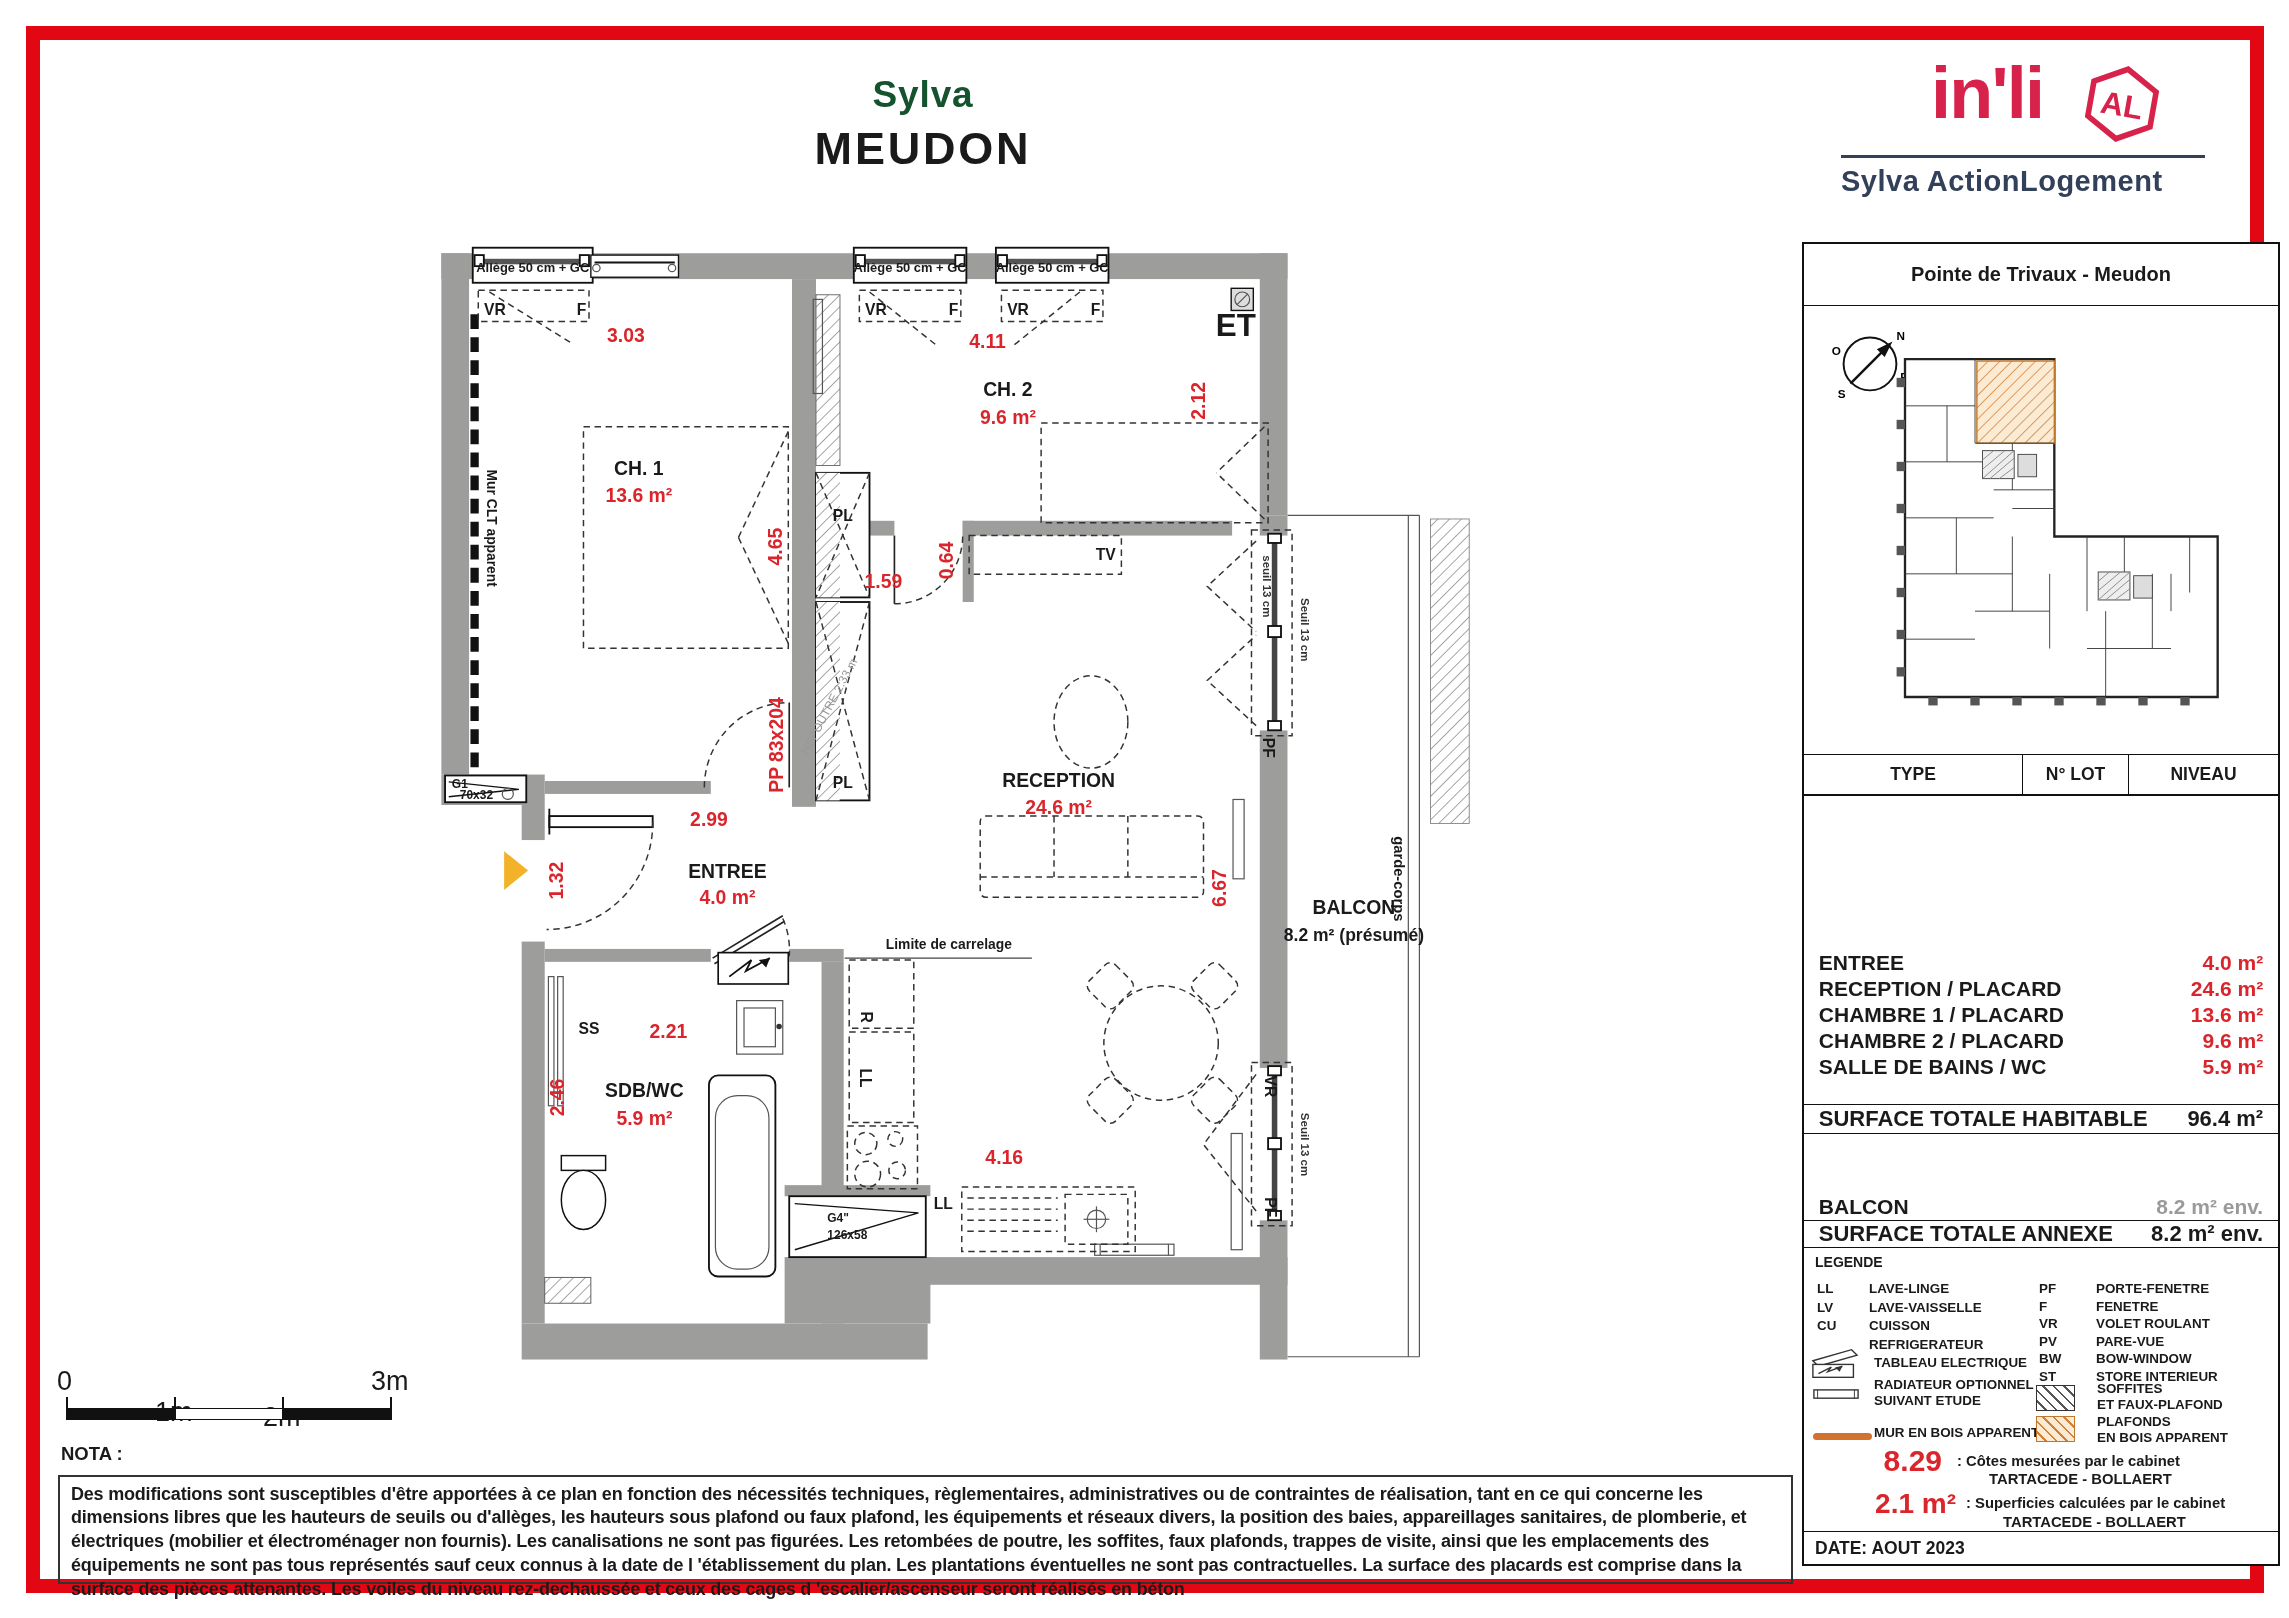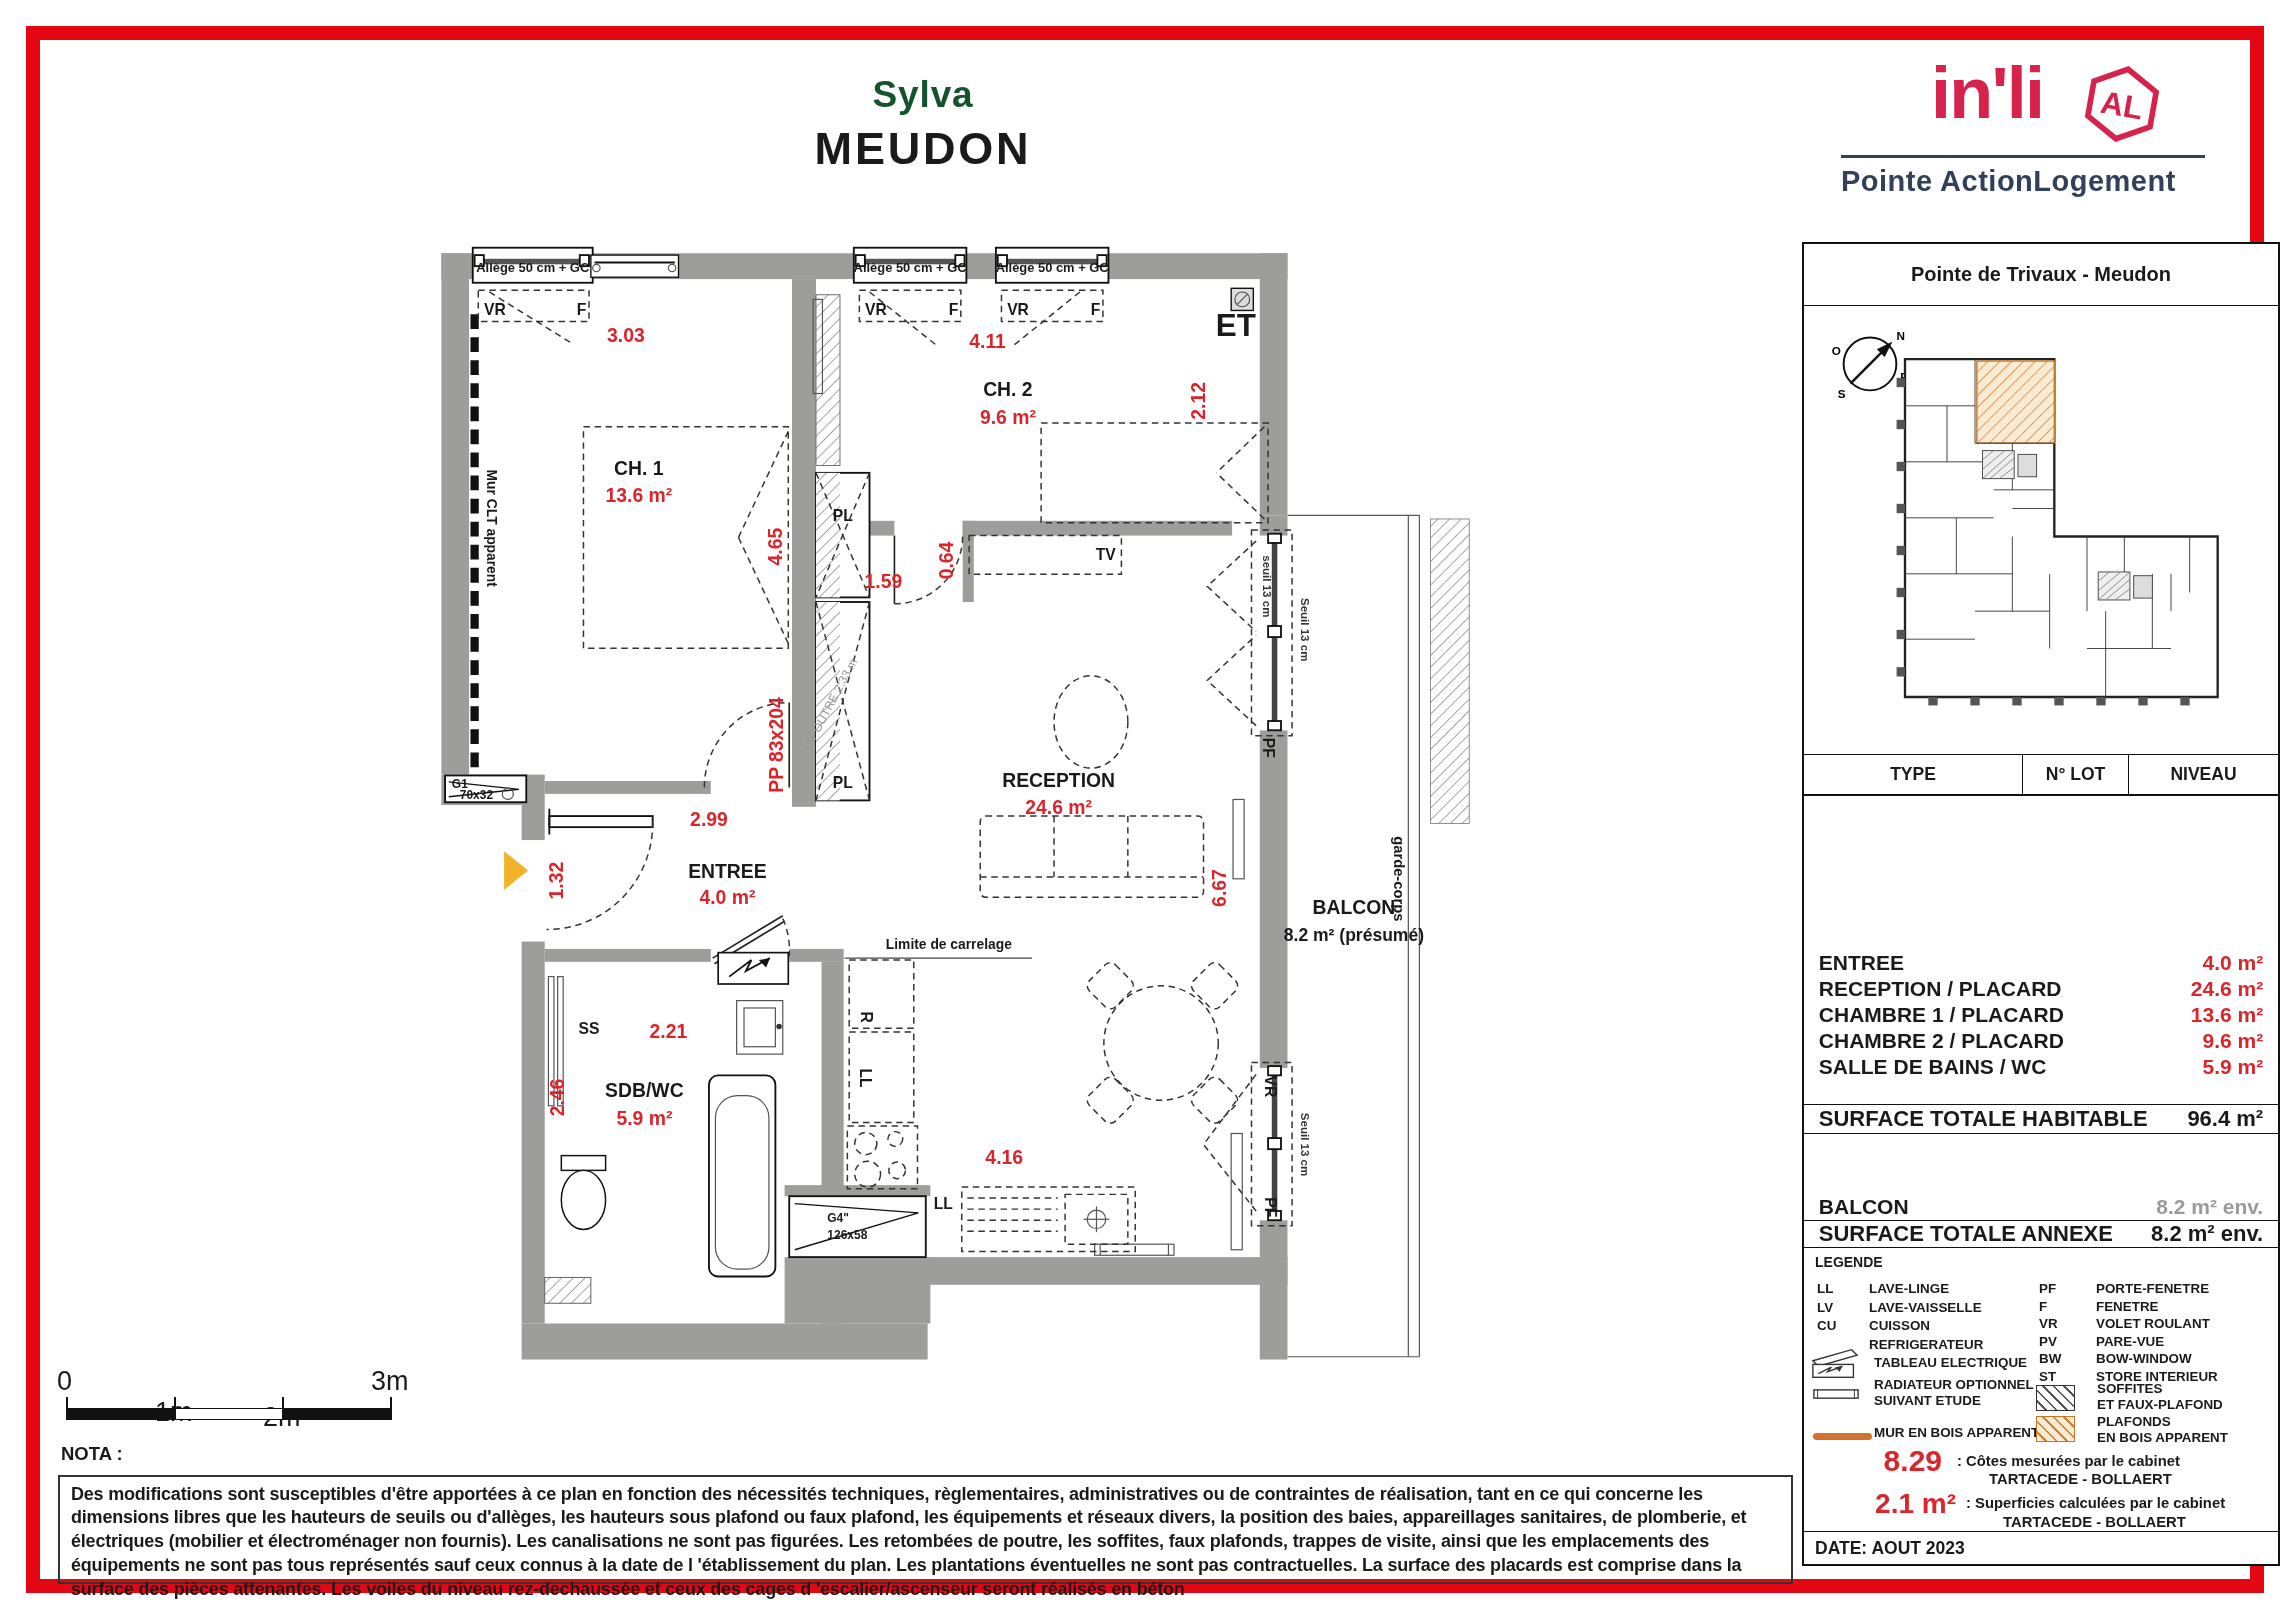--- a/index.html
+++ b/index.html
@@ -82,21 +82,21 @@
 
 <div class="logo">
   <div class="inli">in'li</div>
   <svg class="badge" width="78" height="78" viewBox="0 0 84 84">
     <g transform="rotate(10 42 42)">
       <polygon points="42,4 76,23 76,61 42,80 8,61 8,23" fill="#fff" stroke="#D7234B" stroke-width="6"></polygon>
       <text x="42" y="55" text-anchor="middle" font-size="34" font-weight="700" fill="#D7234B">AL</text>
     </g>
   </svg>
   <div class="rule"></div>
-  <div class="group">Pointe ActionLogement</div>
+  <div class="group">Sylva ActionLogement</div>
 </div>
 
 <svg class="abs" style="left:434px;top:242px;" width="1038" height="1126" viewBox="0 0 1125 1220">
   <defs>
     <pattern id="h1" width="9" height="9" patternTransform="rotate(45)" patternUnits="userSpaceOnUse">
       <rect width="9" height="9" fill="#fff"></rect>
         <line x1="0" y1="0" x2="0" y2="9" stroke="#777" stroke-width="1.4"></line>
     </pattern>
   </defs>
 

